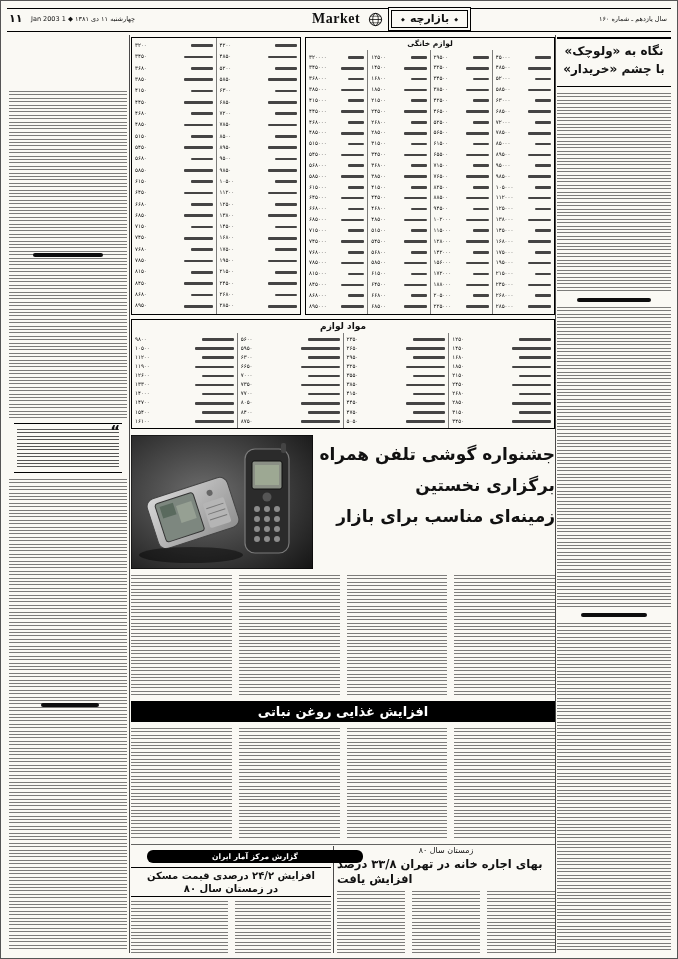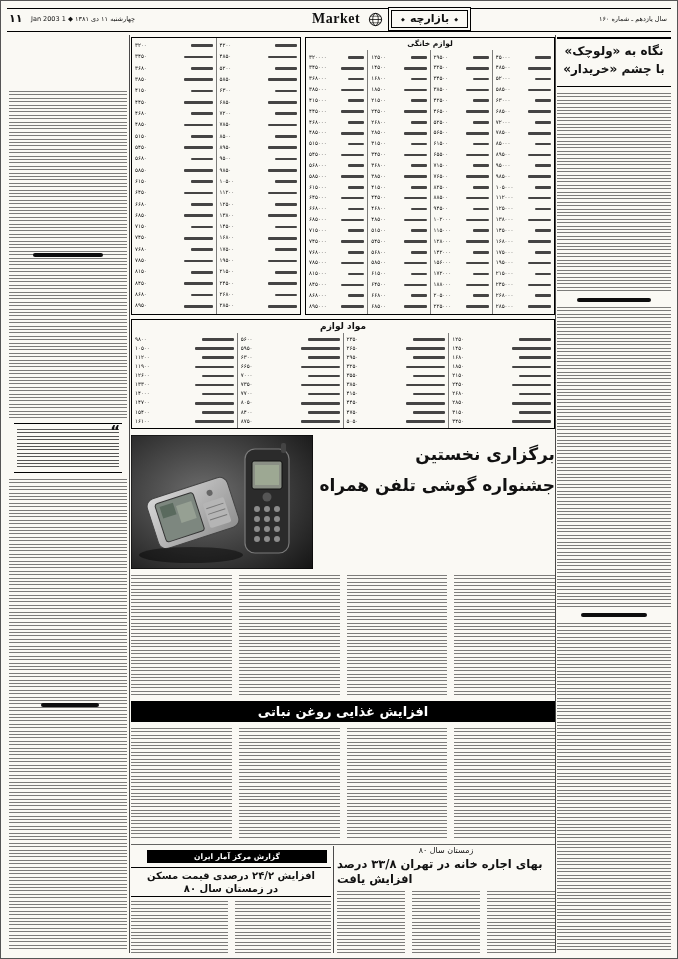--- a/index.html
+++ b/index.html
@@ -930,43 +930,44 @@
             <circle cx="136" cy="104" r="3"></circle>
             <circle cx="146" cy="104" r="3"></circle>
         </g>
         <rect x="150" y="8" width="5" height="10" rx="2" fill="#444"></rect>
       </g>
       <ellipse cx="60" cy="120" rx="52" ry="8" fill="#000" opacity=".45"></ellipse>
     </svg>
   </div>
 
   <div class="abs fest" style="left:318px;top:438px;width:236px;height:128px;">
+    <span>جشنواره گوشی تلفن همراه</span>
     <span>برگزاری نخستین</span>
-    <span>جشنواره گوشی تلفن همراه</span>
+    <span>زمینه‌ای مناسب برای بازار</span>
   </div>
 
   <div class="abs cols" style="left:130px;top:574px;width:424px;height:120px;">
     <div class="tx"></div>
     <div class="tx"></div>
     <div class="tx"></div>
     <div class="tx"></div>
   </div>
 
   <div class="abs banner oilban" style="left:130px;top:700px;width:424px;height:21px;">افزایش غذایی روغن نباتی</div>
   <div class="abs cols" style="left:130px;top:727px;width:424px;height:112px;">
     <div class="tx"></div>
     <div class="tx"></div>
     <div class="tx"></div>
     <div class="tx"></div>
   </div>
 
   <div class="abs hline" style="left:130px;top:843px;width:424px;"></div>
   <div class="abs vrule" style="left:332px;top:845px;height:107px;"></div>
 
-  <div class="abs banner smban" style="left:146px;top:849px;width:180px;height:13px;">گزارش مرکز آمار ایران</div>
+  <div class="abs banner smban" style="left:146px;top:849px;width:216px;height:13px;border-radius:6px;">گزارش مرکز آمار ایران</div>
   <div class="abs bl-head" style="left:130px;top:866px;width:200px;height:30px;">
     <div>افزایش ۲۴/۲ درصدی قیمت مسکن</div>
     <div>در زمستان سال ۸۰</div>
   </div>
   <div class="abs cols" style="left:130px;top:900px;width:200px;height:52px;">
     <div class="tx"></div>
     <div class="tx"></div>
   </div>
 
   <div class="abs br-kicker" style="left:336px;top:845px;width:218px;">زمستان سال ۸۰</div>

